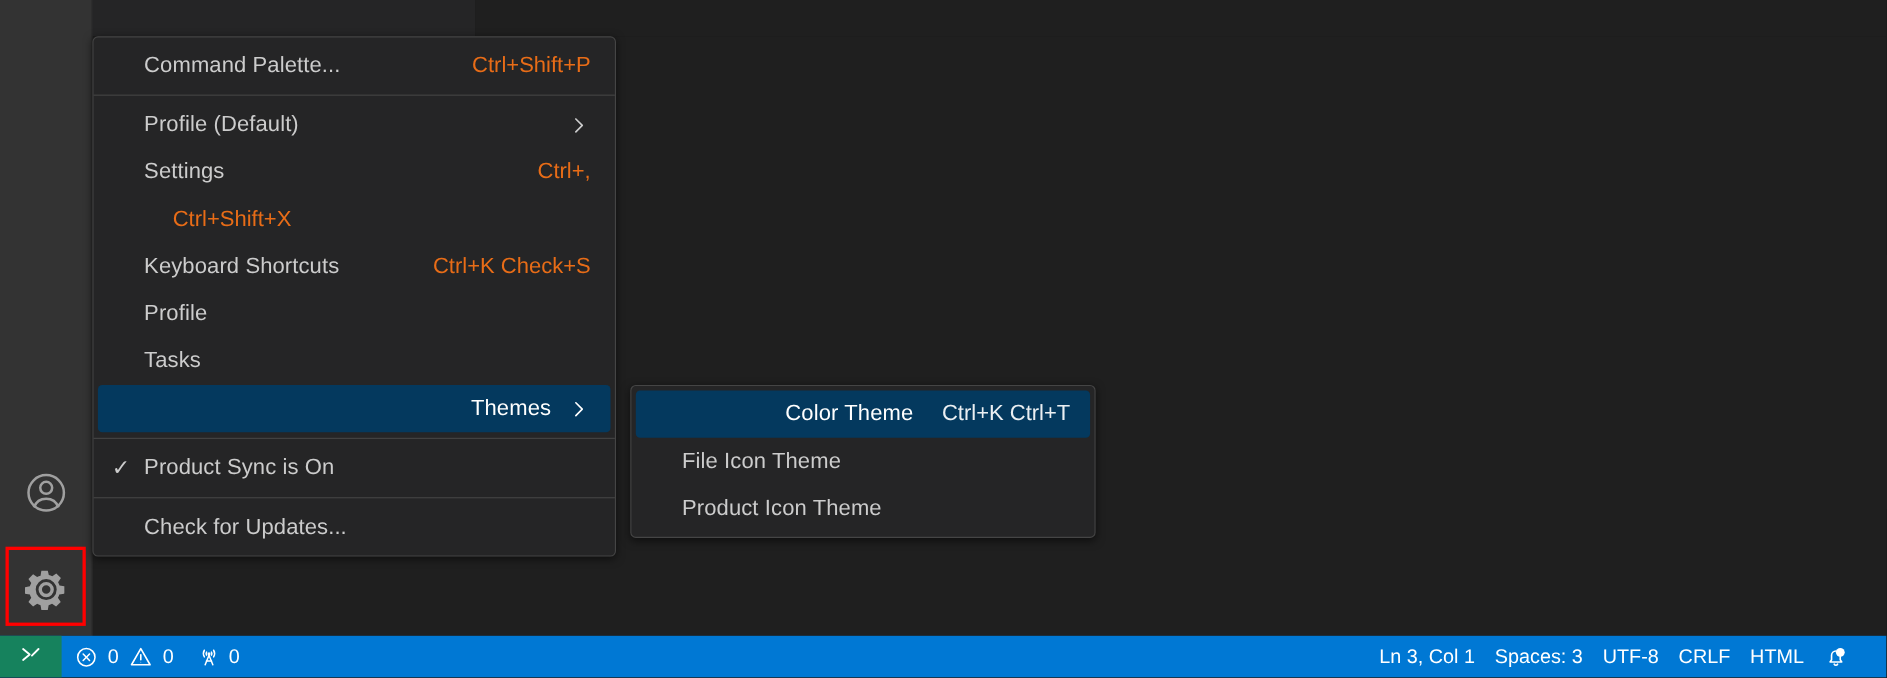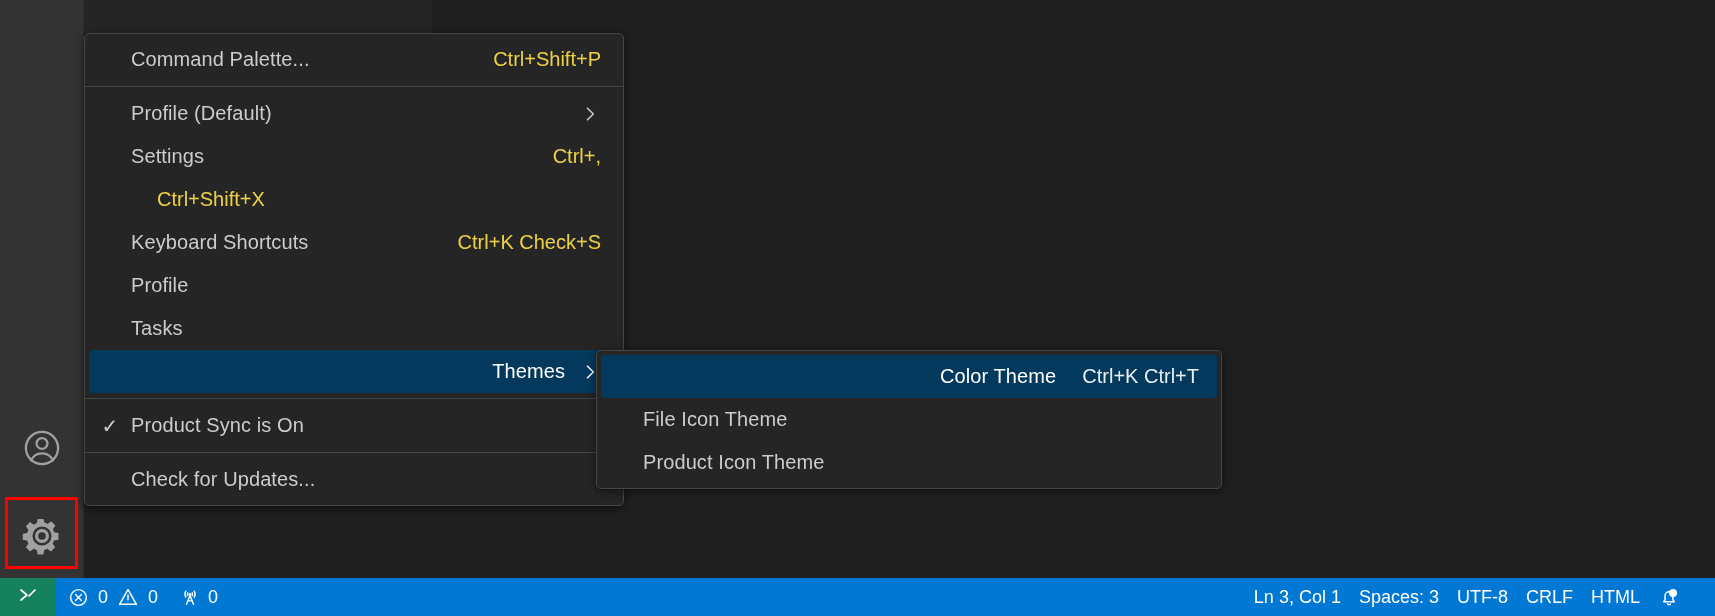--- a/index.html
+++ b/index.html
@@ -77,27 +77,26 @@
     border: 1px solid #454545;
     border-radius: 5px;
     box-shadow: 0 2px 8px rgba(0,0,0,0.55);
     padding: 4px 0;
     color: #cccccc;
     font-size: 20px;
   }
   .menu-main {
     left: 84px;
     top: 33px;
-    width: 540px;
+    width: 476px;
   }
   #submenu {
     left: 573px;
     top: 350px;
-    width: 626px;
-    margin-left: 23px;
+    width: 423px;
   }
 
   .menu-item {
     position: relative;
     display: flex;
     align-items: center;
     height: 43px;
     padding: 0 18px 0 0;
     margin: 0 4px;
     border-radius: 4px;
@@ -114,21 +113,21 @@
   }
   .menu-item .label {
     flex: 1 1 auto;
     font-size: 20px;
     color: #cccccc;
     letter-spacing: 0.1px;
   }
   .menu-item .keybinding {
     flex: 0 0 auto;
     font-size: 20px;
-    color: #fde047;
+    color: #f97316;
     opacity: 0.92;
     padding-left: 26px;
   }
   .menu-item .submenu-arrow {
     flex: 0 0 auto;
     width: 22px;
     display: flex;
     align-items: center;
     justify-content: center;
     margin-left: 14px;

